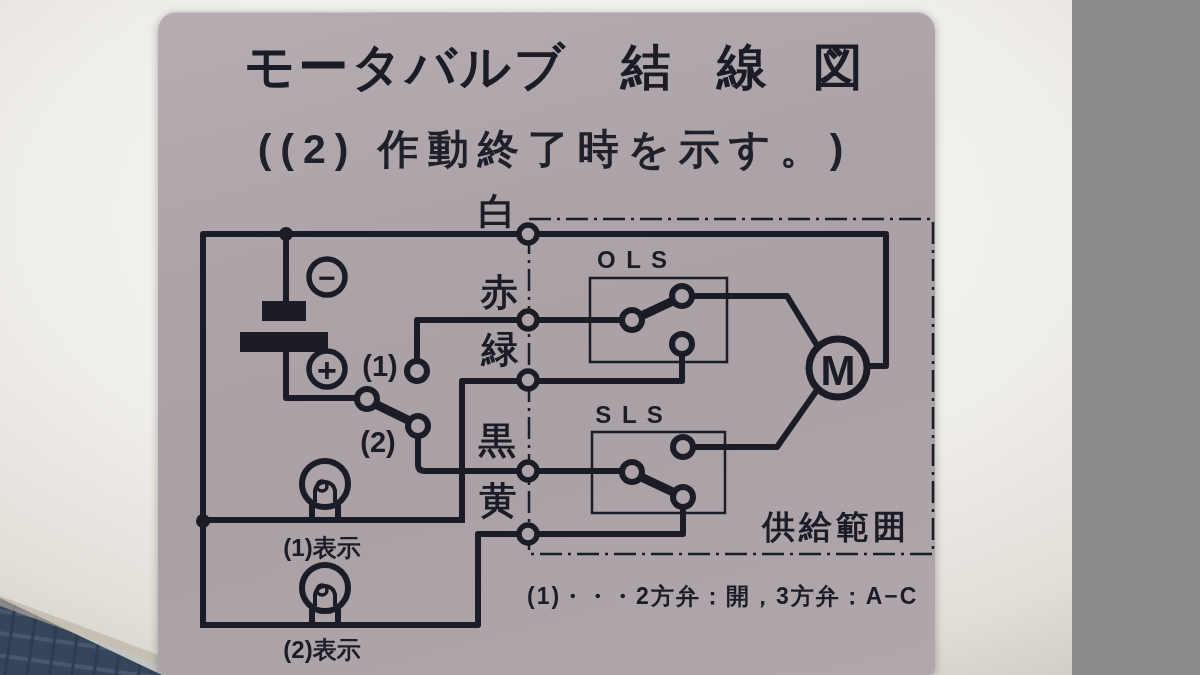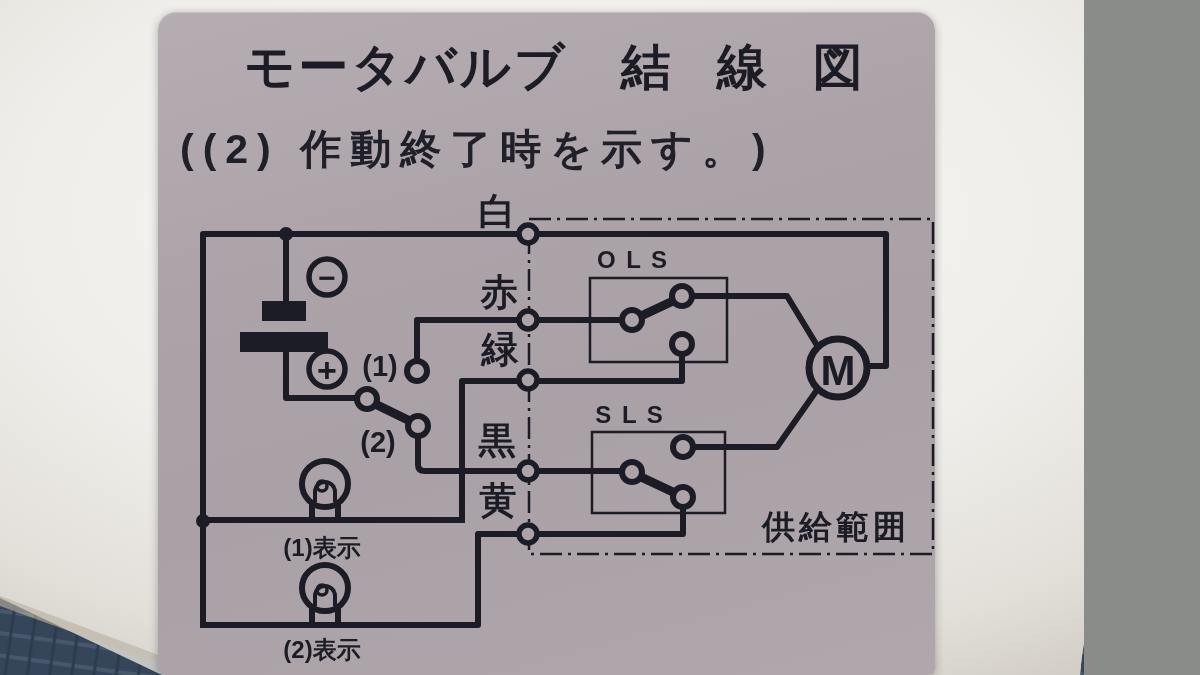--- a/index.html
+++ b/index.html
@@ -1,38 +1,37 @@
 <!DOCTYPE html>
 <html><head>
 <meta charset="utf-8">
 <style>
   html,body{margin:0;padding:0;background:#8a8c89;}
   .scene{
     position:relative;width:1072px;height:675px;overflow:hidden;
     background:#0ea5e9;
     font-family:"Liberation Sans","DejaVu Sans",sans-serif;
-    padding-left:12px;
   }
   .layer{position:absolute;left:0;top:0;}
   
   .sticker{
     position:absolute;left:158px;top:12px;width:777px;height:663px;
     background:linear-gradient(165deg,#b5adb2 0%,#aba3a8 35%,#a9a1a6 60%,#b0a7ac 100%);
     border-radius:18px 18px 6px 6px;
     box-shadow:0 2px 8px rgba(40,40,50,.35), inset 0 1px 0 rgba(255,255,255,.25);
     z-index:2;
   }
   .title{
     position:absolute;left:185px;top:34px;width:740px;z-index:4;
     text-align:center;font-size:50px;font-weight:bold;color:#1c1c26;
     letter-spacing:3px;word-spacing:26px;white-space:nowrap;
   }
   .subtitle{
     position:absolute;left:180px;top:122px;width:750px;z-index:4;
-    text-align:left;font-size:41px;font-weight:bold;color:#20202a;
+    text-align:center;font-size:41px;font-weight:bold;color:#20202a;
     letter-spacing:9px;white-space:nowrap;
   }
   .notes{
     position:absolute;left:527px;top:581px;z-index:4;
     font-size:23px;font-weight:bold;color:#1c1c26;
     line-height:30px;letter-spacing:2px;white-space:nowrap;
   }
   svg text{fill:#1c1c26;font-family:"Liberation Sans","DejaVu Sans",sans-serif;font-weight:bold;}
   .diagram{z-index:3;}
   .backdrop{z-index:1;}
@@ -159,15 +158,16 @@
     <text x="633" y="259" font-size="24" text-anchor="middle" dominant-baseline="central" letter-spacing="2">O L S</text>
     <text x="630" y="414" font-size="24" text-anchor="middle" dominant-baseline="central" letter-spacing="2">S L S</text>
     <text x="380" y="366" font-size="29" text-anchor="middle" dominant-baseline="central">(1)</text>
     <text x="378" y="442" font-size="29" text-anchor="middle" dominant-baseline="central">(2)</text>
     <text x="322" y="547" font-size="24" text-anchor="middle" dominant-baseline="central">(1)表示</text>
     <text x="322" y="649" font-size="24" text-anchor="middle" dominant-baseline="central">(2)表示</text>
     <text x="836" y="526" font-size="33" text-anchor="middle" dominant-baseline="central" letter-spacing="4">供給範囲</text>
   </svg>
 
   <div class="notes">
+    <div>(1)・・・2方弁：開，3方弁：A−C</div>
   </div>
 
 </div>
 
 </body></html>

